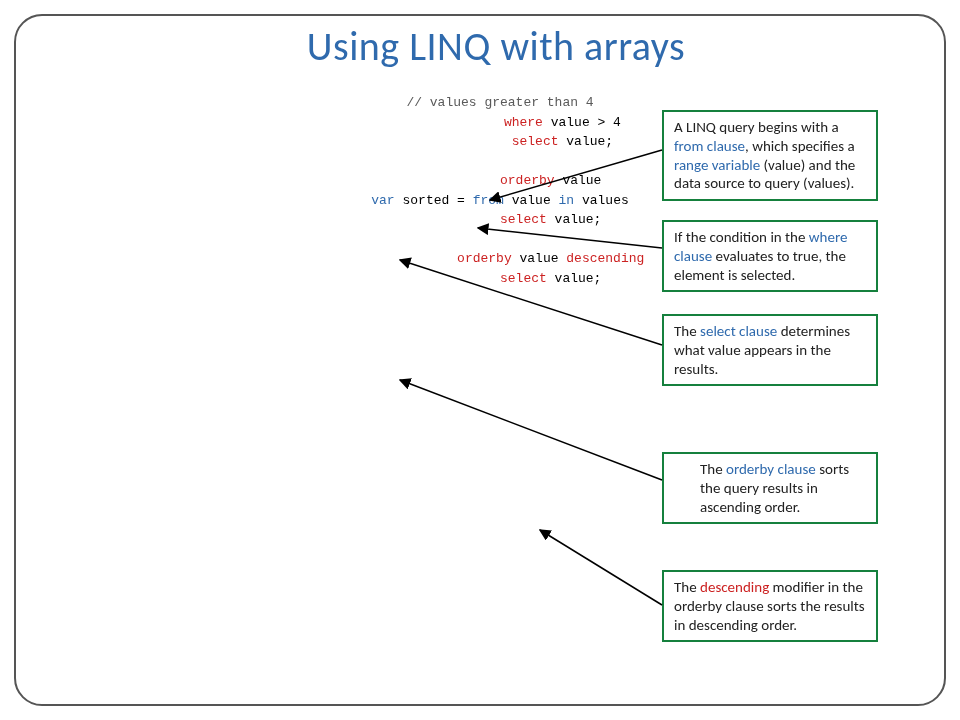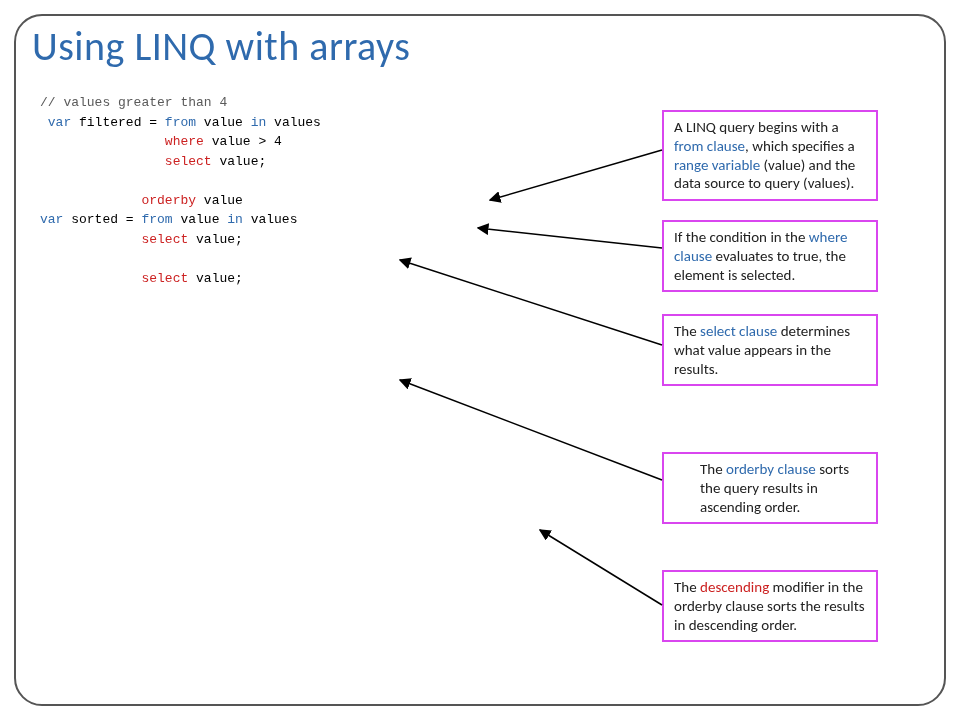--- a/index.html
+++ b/index.html
@@ -17,20 +17,21 @@
     top: 14px;
     right: 14px;
     bottom: 14px;
     border: 2px solid #555;
     border-radius: 28px;
   }
   .content {
     position: absolute;
     left: 0; top: 0; right: 0; bottom: 0;
     padding: 22px 0 0 0;
+    text-align: center;
   }
   .title {
     font-size: 40px;
     font-weight: 300;
     color: #2f6aad;
     padding-left: 32px;
     margin-bottom: 22px;
     letter-spacing: 0.5px;
   }
   .bullet-row {
@@ -58,21 +59,21 @@
     line-height: 1.5;
     position: relative;
   }
   .code-line { white-space: pre; }
   .c-red { color: #c22; }
   .c-blue { color: #2f6aad; }
   .c-gray { color: #5a5a5a; }
   .callout {
     position: absolute;
     background: #fff;
-    border: 2px solid #d946ef;
+    border: 2px solid #15803d;
     font-family: "Segoe UI", Calibri, sans-serif;
     font-size: 15px;
     line-height: 1.25;
     padding: 6px 10px;
     width: 216px;
     color: #222;
   }
   .hl-blue { color: #2f6aad; }
   .hl-red { color: #c22; }
   svg.arrows {
@@ -87,28 +88,28 @@
 <body>
 
 <div class="slide-frame"></div>
 
 <div class="content">
   <div class="title">Using LINQ with arrays</div>
 
 
   <div class="code-area">
     <div class="code-line c-gray">// values greater than 4</div>
-    <div class="code-line"> <span class="c-blue">var</span><span> filtered = </span><span class="c-blue">from</span><span> value </span><span class="c-blue">in</span><span> values</span></div>
     <div class="code-line">                <span class="c-red">where</span><span> value &gt; 4</span></div>
     <div class="code-line">                <span class="c-red">select</span><span> value;</span></div>
     <div class="code-line"> </div>
     <div class="code-line">             <span class="c-red">orderby</span><span> value</span></div>
     <div class="code-line"><span class="c-blue">var</span><span> sorted = </span><span class="c-blue">from</span><span> value </span><span class="c-blue">in</span><span> values</span></div>
     <div class="code-line">             <span class="c-red">select</span><span> value;</span></div>
     <div class="code-line"> </div>
+    <div class="code-line">             <span class="c-red">orderby</span><span> value </span><span class="c-red">descending</span></div>
     <div class="code-line">             <span class="c-red">select</span><span> value;</span></div>
   </div>
 </div>
 
 <div class="callout" style="left:662px; top:110px;">
   <span>A LINQ query begins with a </span><span class="hl-blue">from clause</span><span>, which specifies a </span><span class="hl-blue">range variable</span><span> (value) and the data source to query (values).</span>
 </div>
 
 <div class="callout" style="left:662px; top:220px;">
   <span>If the condition in the </span><span class="hl-blue">where clause</span><span> evaluates to true, the element is selected.</span>

